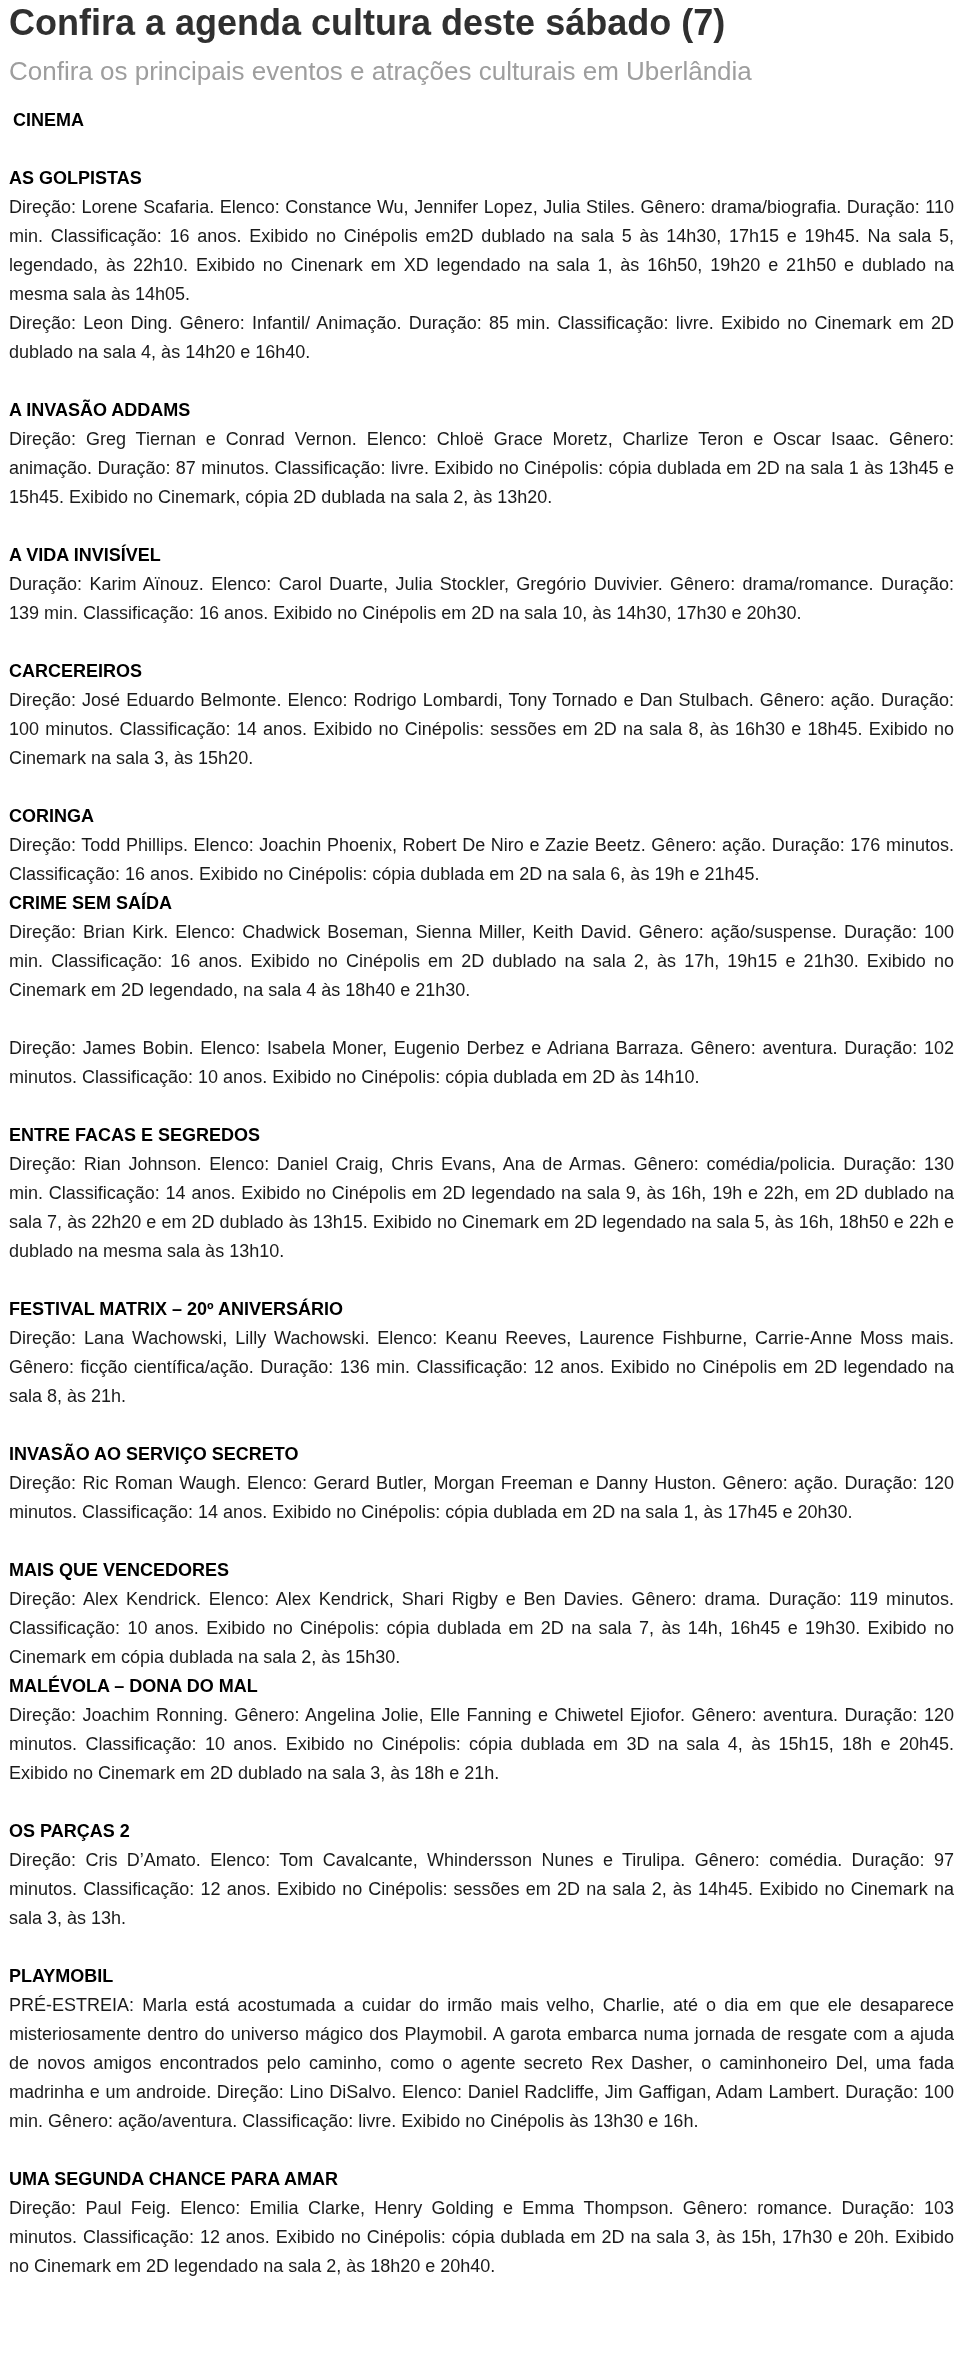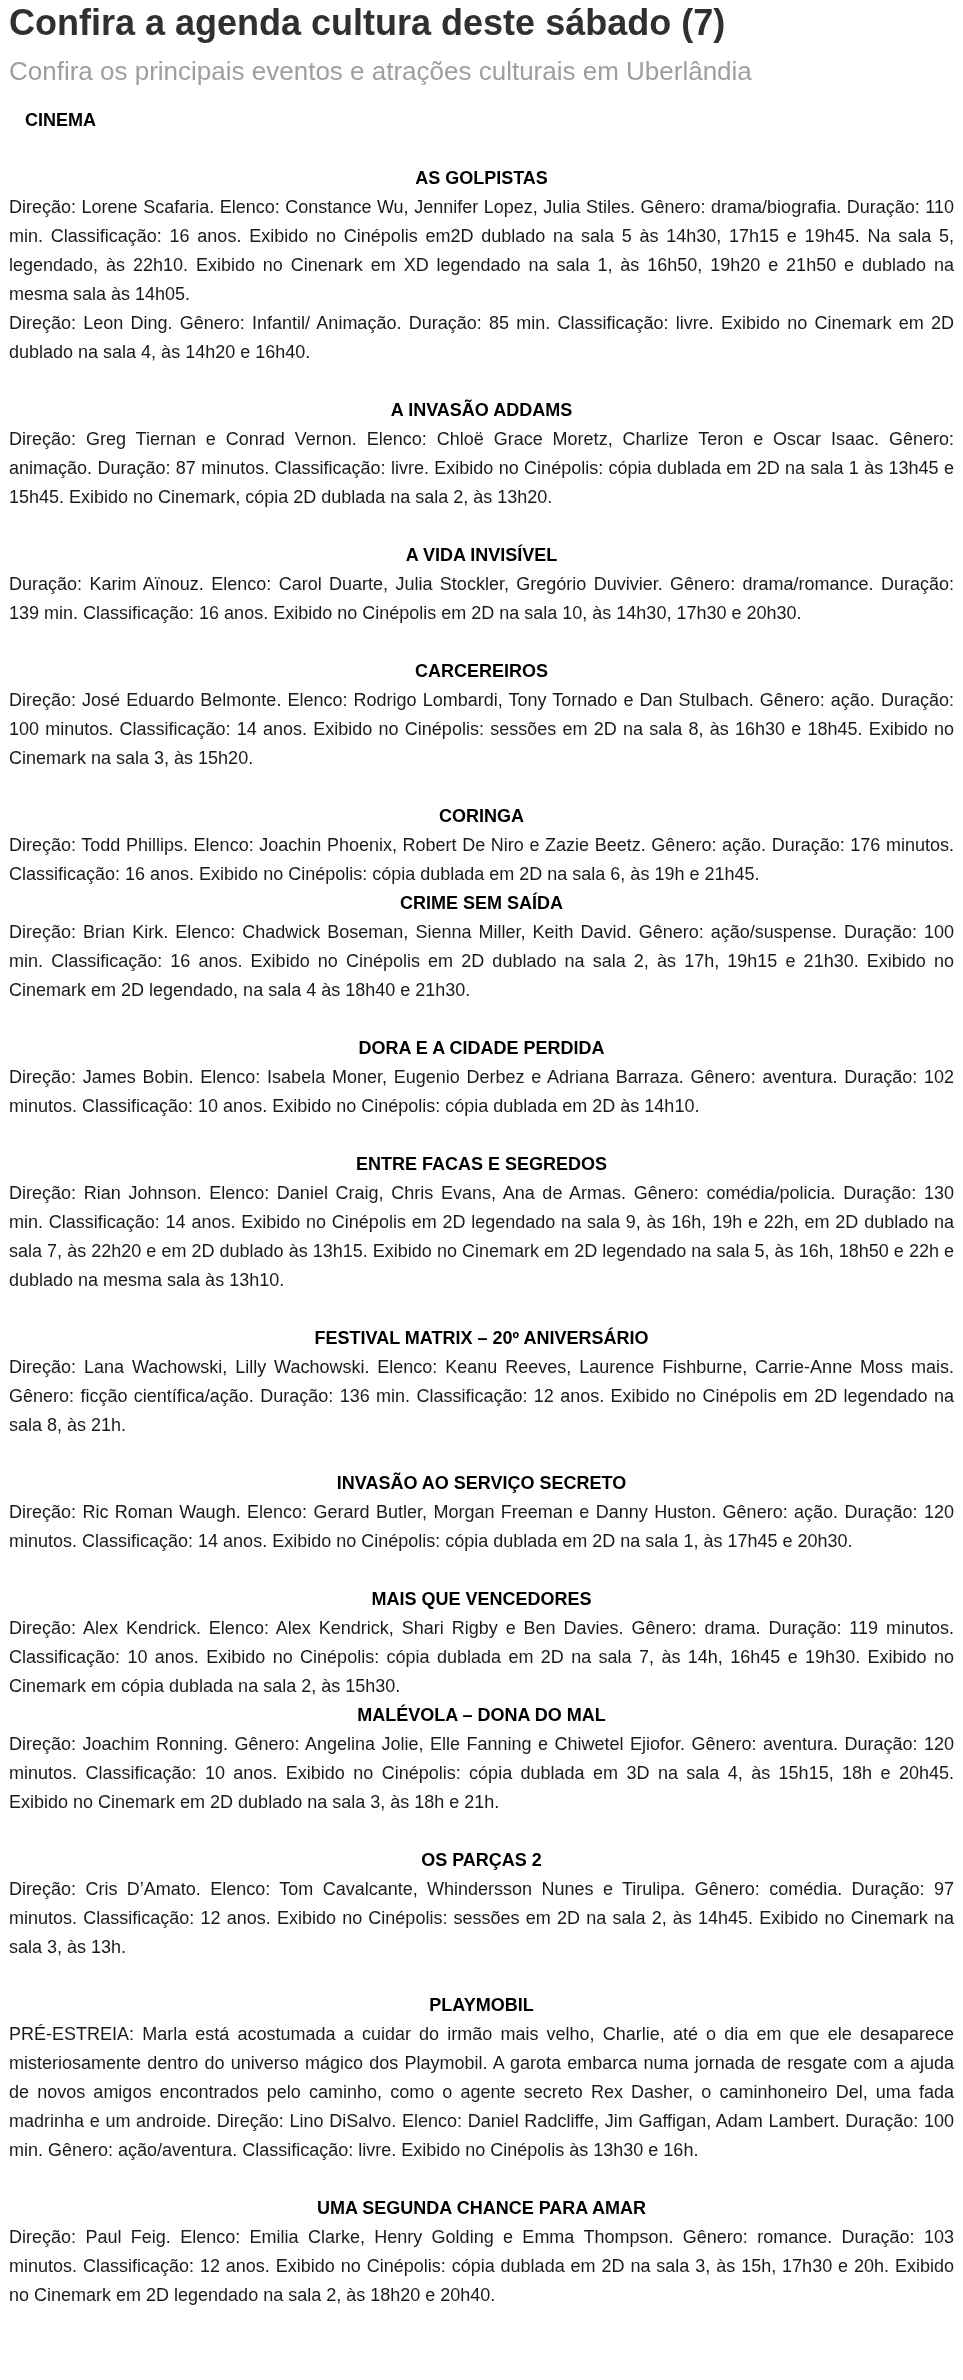--- a/index.html
+++ b/index.html
@@ -28,31 +28,30 @@
     line-height: 1.25;
     font-weight: 400;
     color: var(--color-subtitle, #9e9e9e);
     margin: 0 0 18px 0;
   }
   .category-heading {
     font-size: 18px;
     line-height: 29px;
     font-weight: 700;
     color: var(--color-heading, #000000);
-    margin: 16px;
+    margin: 4px;
   }
   .movie-section { margin: 0; }
   .movie-section.gap { margin-top: 29px; }
   .movie-title {
     font-size: 18px;
     line-height: 29px;
     font-weight: 700;
     color: var(--color-heading, #000000);
     margin: 0;
-    text-align: center;
   }
   .movie-description {
     font-size: 18px;
     line-height: 29px;
     font-weight: 400;
     margin: 0;
     text-align: justify;
     color: var(--color-body, #1a1a1a);
   }
   .movie-subheading {
@@ -90,21 +89,20 @@
       </section>
       <section class="movie-section gap">
         <h2 class="movie-title">CORINGA</h2>
         <p class="movie-description">Direção: Todd Phillips. Elenco: Joachin Phoenix, Robert De Niro e Zazie Beetz. Gênero: ação. Duração: 176 minutos. Classificação: 16 anos. Exibido no Cinépolis: cópia dublada em 2D na sala 6, às 19h e 21h45.</p>
       </section>
       <section class="movie-section">
         <h2 class="movie-title">CRIME SEM SAÍDA</h2>
         <p class="movie-description">Direção: Brian Kirk. Elenco: Chadwick Boseman, Sienna Miller, Keith David. Gênero: ação/suspense. Duração: 100 min. Classificação: 16 anos. Exibido no Cinépolis em 2D dublado na sala 2, às 17h, 19h15 e 21h30. Exibido no Cinemark em 2D legendado, na sala 4 às 18h40 e 21h30.</p>
       </section>
       <section class="movie-section gap">
-        <h2 class="movie-title">DORA E A CIDADE PERDIDA</h2>
         <p class="movie-description">Direção: James Bobin. Elenco: Isabela Moner, Eugenio Derbez e Adriana Barraza. Gênero: aventura. Duração: 102 minutos. Classificação: 10 anos. Exibido no Cinépolis: cópia dublada em 2D às 14h10.</p>
       </section>
       <section class="movie-section gap">
         <h2 class="movie-title">ENTRE FACAS E SEGREDOS</h2>
         <p class="movie-description">Direção: Rian Johnson. Elenco: Daniel Craig, Chris Evans, Ana de Armas. Gênero: comédia/policia. Duração: 130 min. Classificação: 14 anos. Exibido no Cinépolis em 2D legendado na sala 9, às 16h, 19h e 22h, em 2D dublado na sala 7, às 22h20 e em 2D dublado às 13h15. Exibido no Cinemark em 2D legendado na sala 5, às 16h, 18h50 e 22h e dublado na mesma sala às 13h10.</p>
       </section>
       <section class="movie-section gap">
         <h2 class="movie-title">FESTIVAL MATRIX – 20º ANIVERSÁRIO</h2>
         <p class="movie-description">Direção: Lana Wachowski, Lilly Wachowski. Elenco: Keanu Reeves, Laurence Fishburne, Carrie-Anne Moss mais. Gênero: ficção científica/ação. Duração: 136 min. Classificação: 12 anos. Exibido no Cinépolis em 2D legendado na sala 8, às 21h.</p>
       </section>

